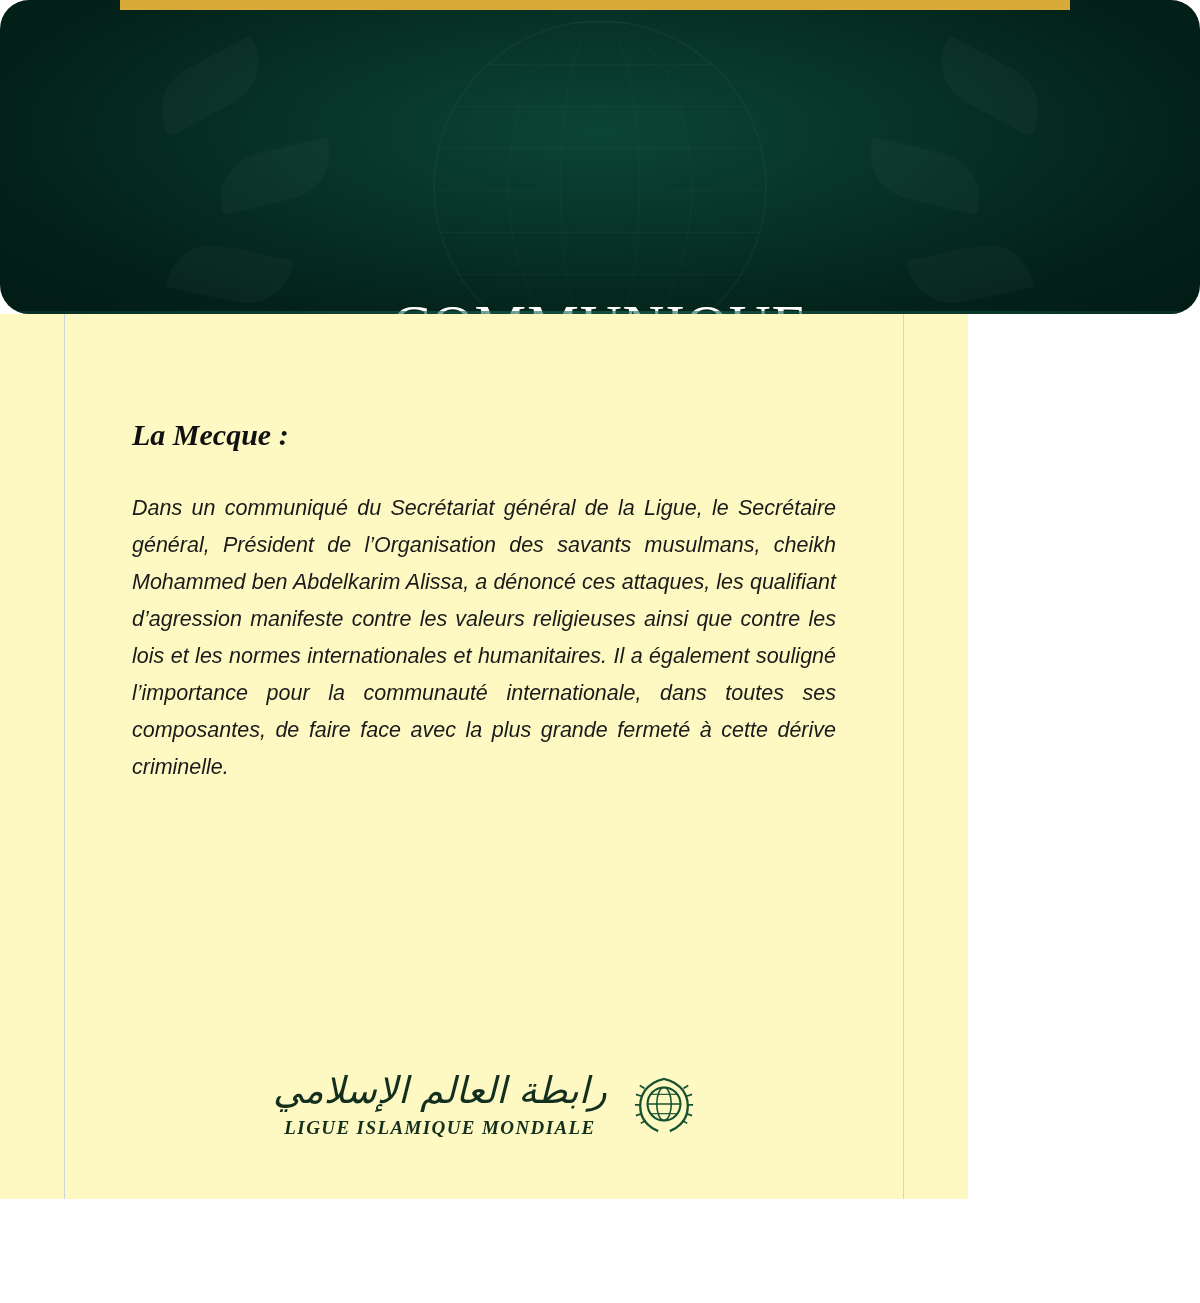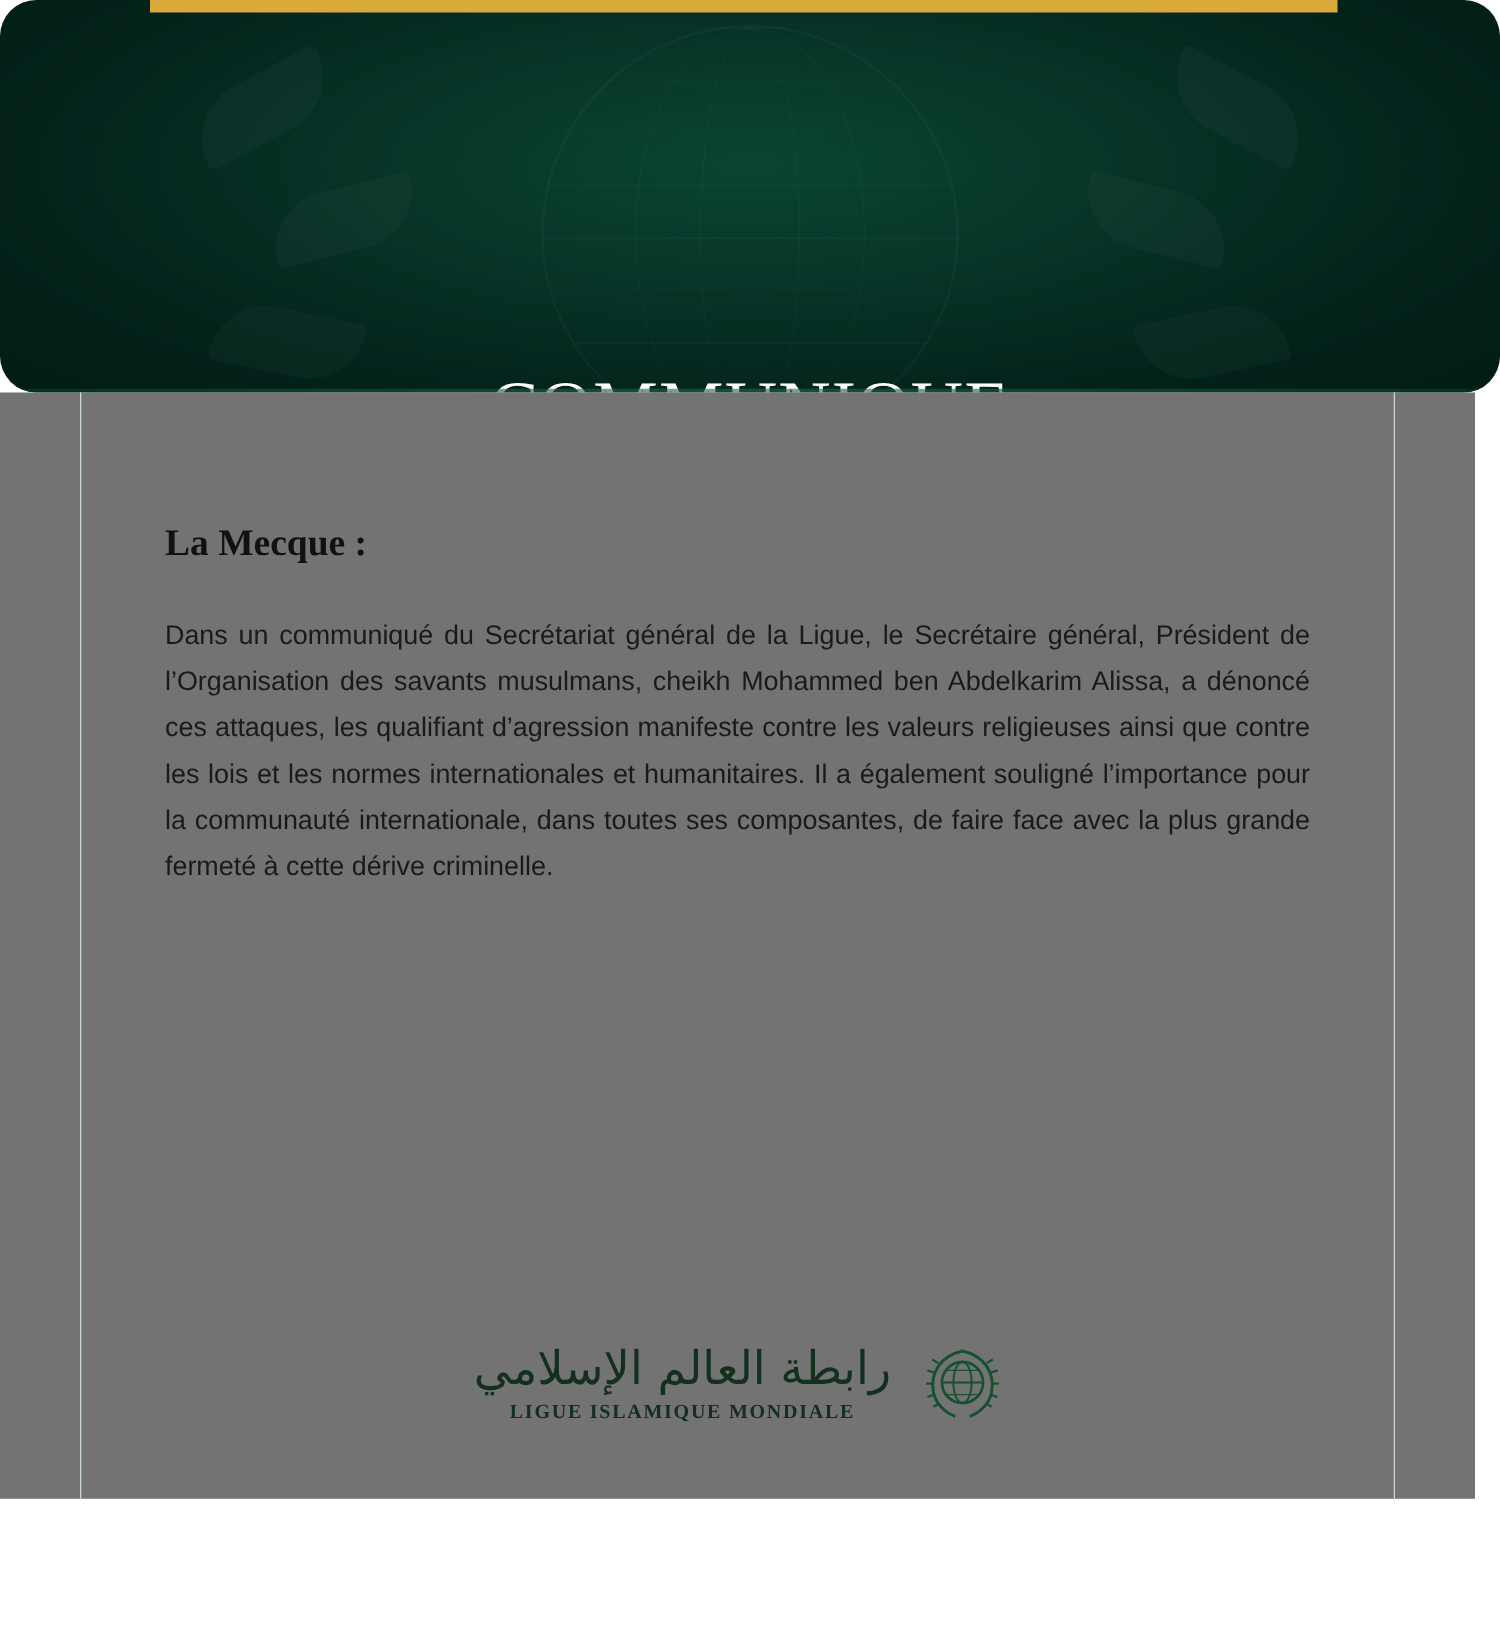--- a/index.html
+++ b/index.html
@@ -80,23 +80,24 @@
     position: absolute;
     left: 0; right: 0; bottom: 0;
     height: 3px;
     background: linear-gradient(to right, #0a3a2c, #1d6a4f 50%, #0a3a2c);
     opacity: .6;
   }
 
   
   .sheet {
     position: relative;
-    width: 1180px;
+    width: 968px;
     height: 885px;
-    background: #737373;
+    background: #fef9c3;
+    font-style: italic;
   }
   .rule-left {
     position: absolute;
     left: 64px;
     top: 0;
     bottom: 0;
     width: 1px;
     background: #c9d6dd;
   }
   .rule-right {
@@ -151,21 +152,21 @@
   .wordmark .arabic {
     font-family: "DejaVu Sans", sans-serif;
     font-size: 37px;
     letter-spacing: 0px;
     direction: rtl;
     line-height: 1.2;
     color: #132f1e;
   }
   .wordmark .latin {
     font-family: "Liberation Serif", serif;
-    font-size: 16px;
+    font-size: 19px;
     letter-spacing: 1.4px;
     font-weight: 700;
     margin-top: 4px;
     color: #132f1e;
   }
   .emblem {
     width: 62px;
     height: 62px;
     position: relative;
   }

